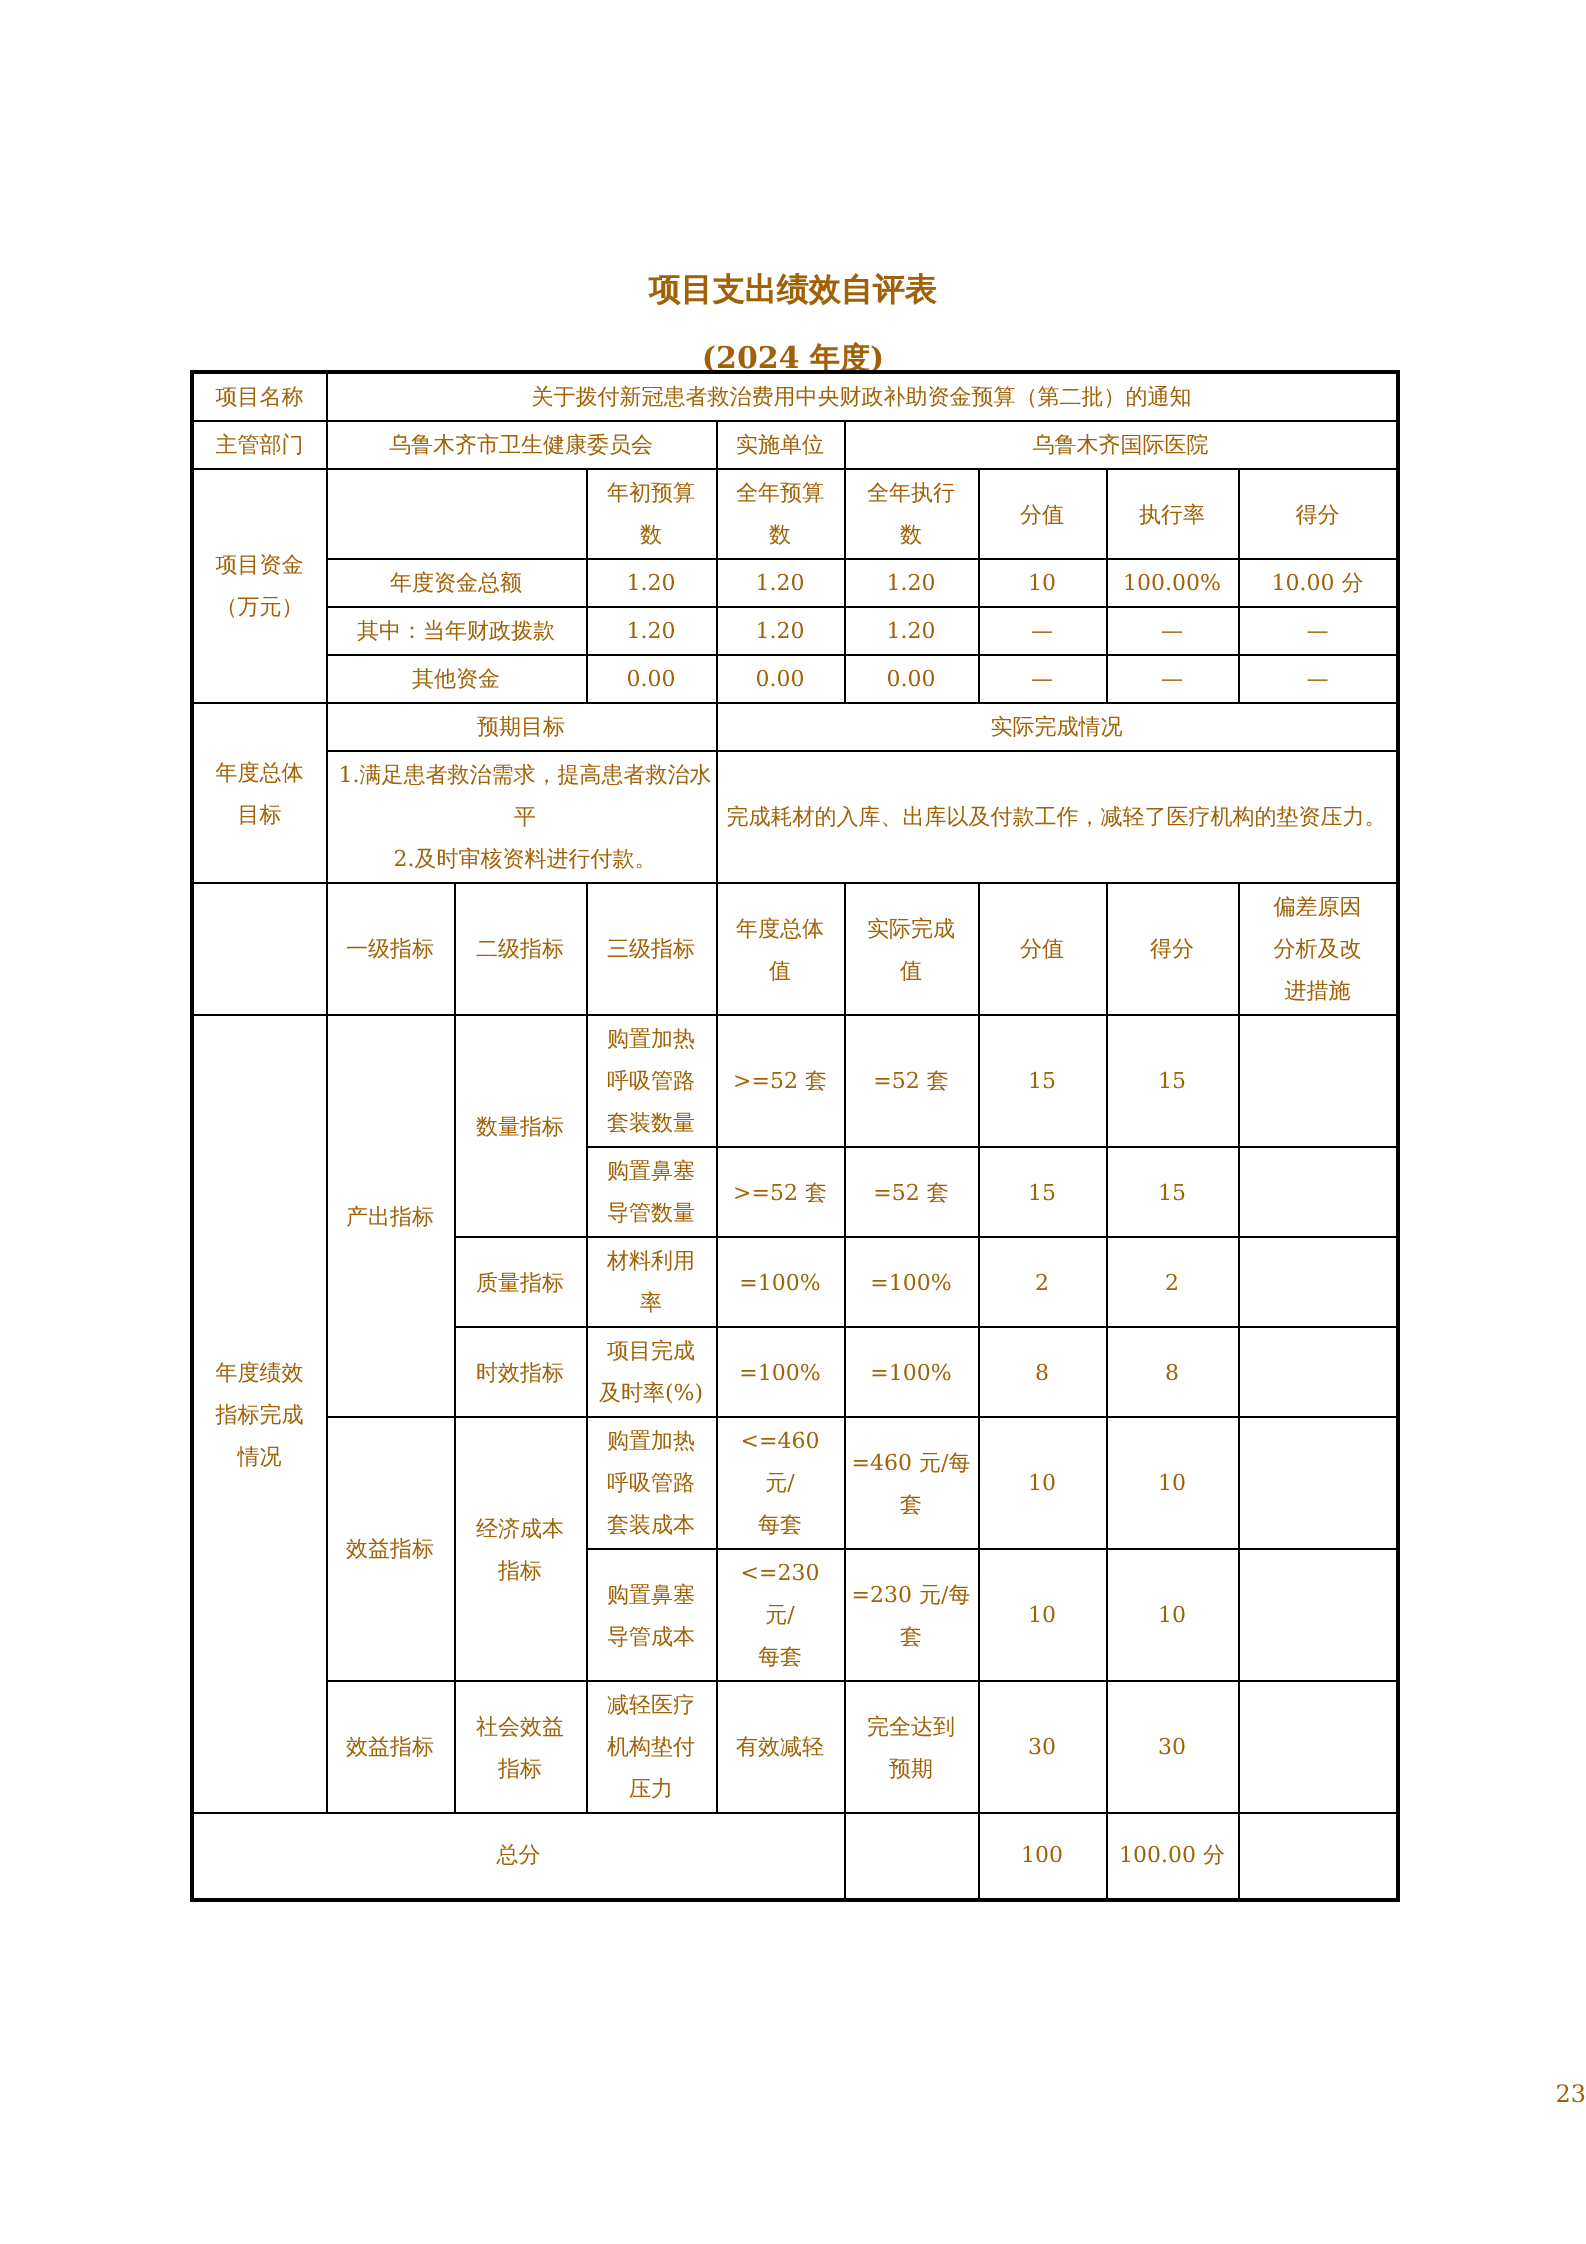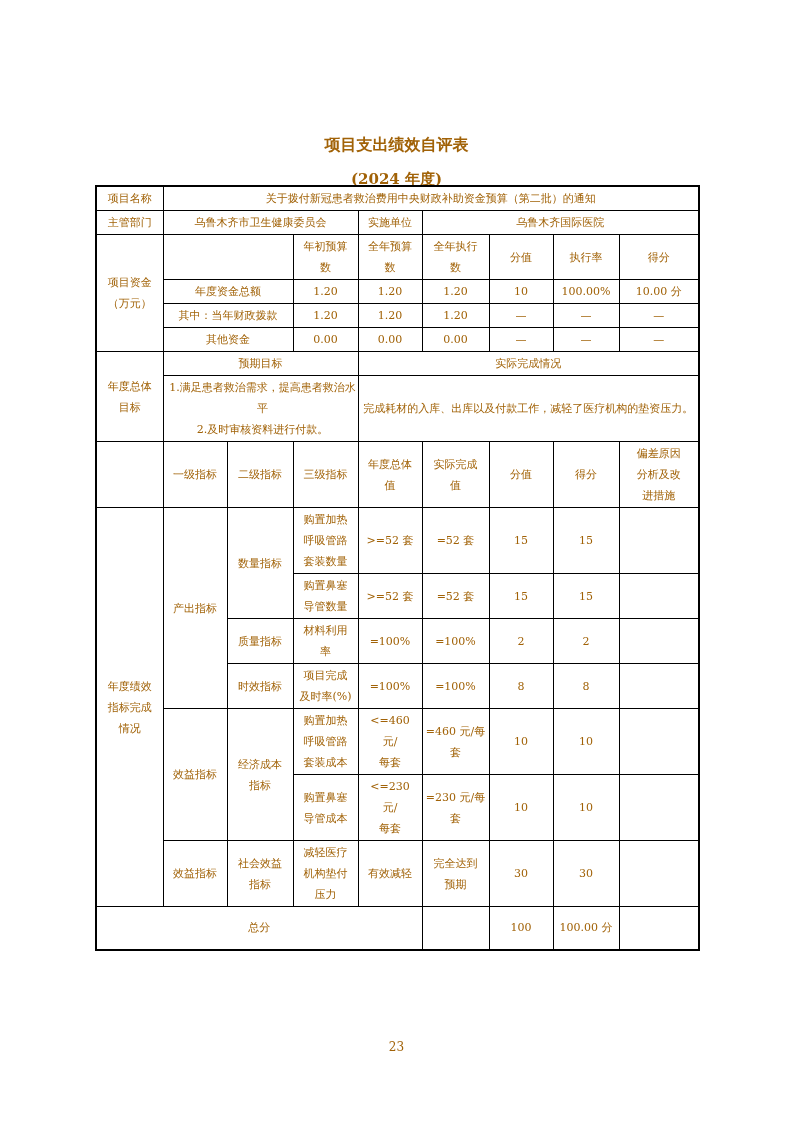--- a/index.html
+++ b/index.html
@@ -7,21 +7,21 @@
         font-family:"DejaVu Serif","Liberation Serif",serif;color:#a16207;}
   .title-block{position:absolute;left:95px;top:133px;width:603px;text-align:center;}
   .doc-title{font-size:16px;font-weight:bold;line-height:23px;margin:0;}
   .doc-subtitle{font-size:15px;font-weight:bold;line-height:22px;margin:12px;}
   table.self-eval{position:absolute;left:95px;top:185px;width:603px;border-collapse:collapse;
         table-layout:fixed;border:2px solid #000;}
   td{border:1px solid #000;font-size:11px;line-height:21px;text-align:center;vertical-align:middle;
      padding:1px 3px;white-space:pre-line;word-break:break-all;overflow:hidden;}
   td.left{text-align:center;padding-left:5px;padding-right:1px;}
   td.oneline{white-space:nowrap;padding-left:1px;padding-right:1px;margin-left:41px;}
-  .pagenum{position:absolute;top:1040px;left:0;width:793px;text-align:center;
+  .pagenum{position:absolute;top:1040px;left:0;width:793px;text-align:right;
            font-size:12px;line-height:14px;}
 </style>
 </head>
 <body>
 
 <div class="page">
 
   <div class="title-block">
     <div class="doc-title">项目支出绩效自评表</div>
     <div class="doc-subtitle">(2024 年度)</div>

